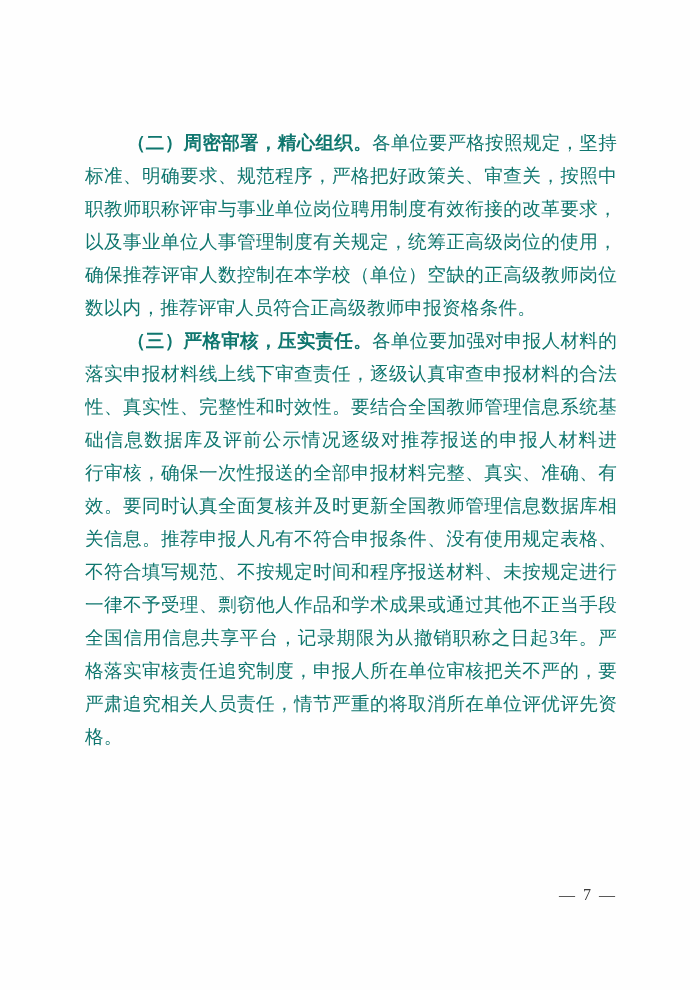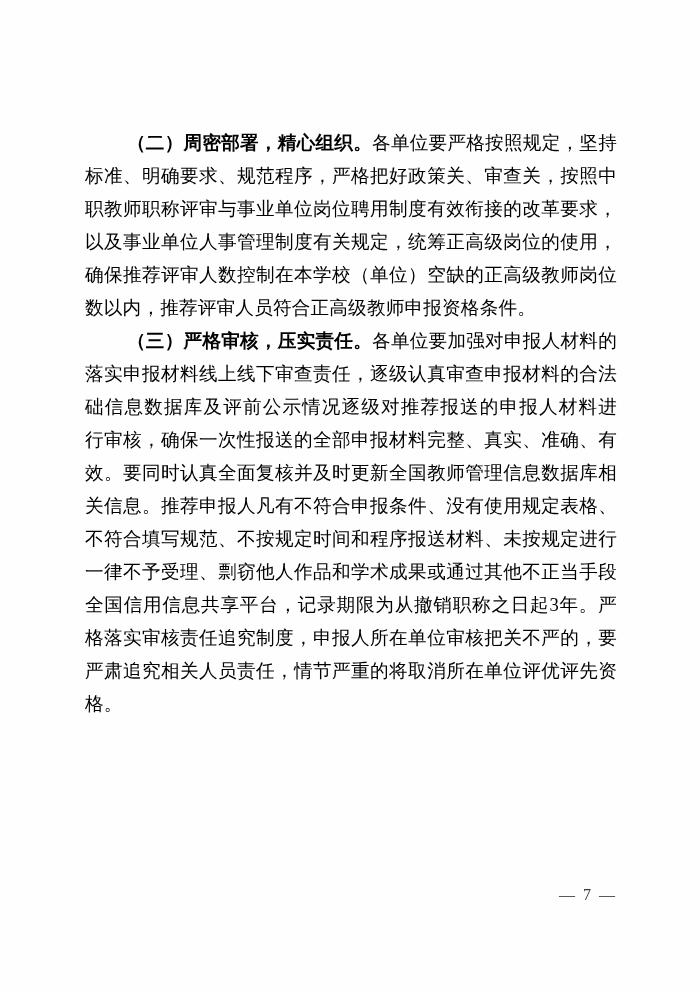--- a/index.html
+++ b/index.html
@@ -13,21 +13,21 @@
     width: 700px;
     height: 990px;
     background: #fefefe;
     overflow: hidden;
   }
   .doc-body {
     position: absolute;
     left: 85px;
     top: 126px;
     width: 532px;
-    color: #000000;
+    color: #0f766e;
     font-size: 18.6px;
     line-height: 33px;
     letter-spacing: 0.2px;
   }
   .paragraph { margin: 0; }
   .line {
     text-align: justify;
     text-align-last: justify;
     height: 33px;
     overflow: hidden;
@@ -56,20 +56,21 @@
         <div class="line first-line"><span class="lead">（二）周密部署，精心组织。</span><span>各单位要严格按照规定，坚持</span></div>
         <div class="line">标准、明确要求、规范程序，严格把好政策关、审查关，按照中</div>
         <div class="line">职教师职称评审与事业单位岗位聘用制度有效衔接的改革要求，</div>
         <div class="line">以及事业单位人事管理制度有关规定，统筹正高级岗位的使用，</div>
         <div class="line">确保推荐评审人数控制在本学校（单位）空缺的正高级教师岗位</div>
         <div class="line last-line">数以内，推荐评审人员符合正高级教师申报资格条件。</div>
       </div>
       <div class="paragraph">
         <div class="line first-line"><span class="lead">（三）严格审核，压实责任。</span><span>各单位要加强对申报人材料的</span></div>
         <div class="line">落实申报材料线上线下审查责任，逐级认真审查申报材料的合法</div>
+        <div class="line">性、真实性、完整性和时效性。要结合全国教师管理信息系统基</div>
         <div class="line">础信息数据库及评前公示情况逐级对推荐报送的申报人材料进</div>
         <div class="line">行审核，确保一次性报送的全部申报材料完整、真实、准确、有</div>
         <div class="line">效。要同时认真全面复核并及时更新全国教师管理信息数据库相</div>
         <div class="line">关信息。推荐申报人凡有不符合申报条件、没有使用规定表格、</div>
         <div class="line">不符合填写规范、不按规定时间和程序报送材料、未按规定进行</div>
         <div class="line">一律不予受理、剽窃他人作品和学术成果或通过其他不正当手段取</div>
         <div class="line">全国信用信息共享平台，记录期限为从撤销职称之日起3年。严</div>
         <div class="line">格落实审核责任追究制度，申报人所在单位审核把关不严的，要</div>
         <div class="line">严肃追究相关人员责任，情节严重的将取消所在单位评优评先资</div>
         <div class="line last-line">格。</div>

